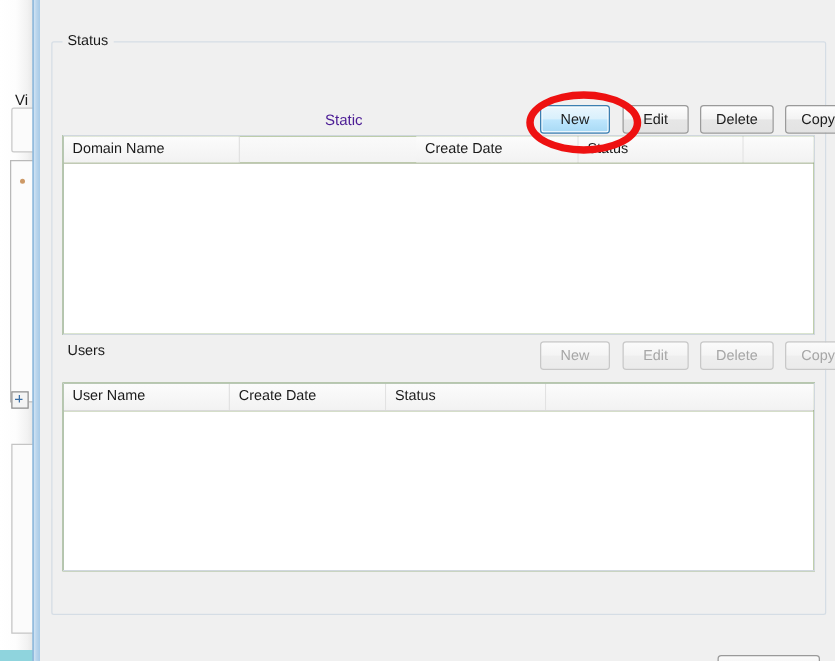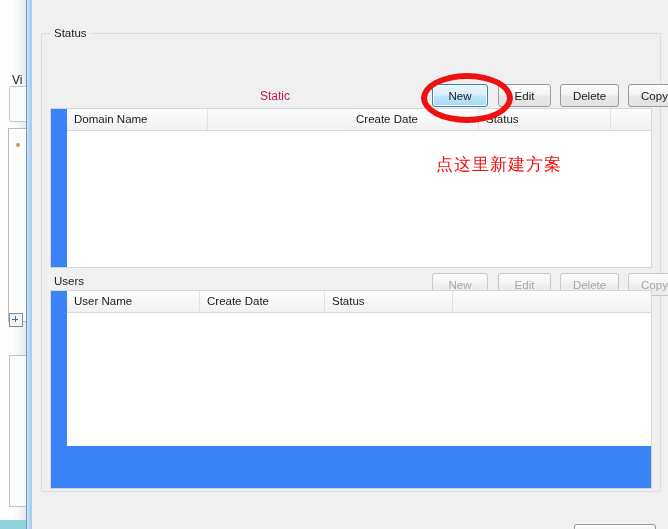--- a/index.html
+++ b/index.html
@@ -207,21 +207,21 @@
     background: #f0f0f0;
     font-size: 11.5px;
     color: #1a1a1a;
   }
 
   
   .static-label {
     position: absolute;
     left: 228px; top: 63px;
     font-size: 12px;
-    color: #be185d;
+    color: #4c1d95;
   }
 
   .btnrow { position: absolute; }
   .win-btn {
     position: absolute;
     height: 23px;
     box-sizing: border-box;
     border: 1px solid #9a9a9a;
     border-radius: 3px;
     background: linear-gradient(to bottom,#fdfdfd 0%,#f3f3f3 48%,#e6e6e6 52%,#e3e3e3 100%);
@@ -242,24 +242,23 @@
     border: 1px solid #c8c8c8;
     background: linear-gradient(to bottom,#fbfbfb 0%,#f4f4f4 48%,#eeeeee 52%,#ebebeb 100%);
     color: #a6a6a6;
     cursor: default;
   }
 
   
   .listview {
     position: absolute;
     border: 1px solid #d0d7de;
-    background: #3b82f6;
-    box-sizing: border-box;
-    overflow: hidden;
-    padding-left: 16px;
+    background: #4d7c0f;
+    box-sizing: border-box;
+    overflow: hidden;
   }
   .lv-header {
     position: relative;
     height: 21px;
     background: linear-gradient(to bottom,#fafafa 0%,#f3f3f3 100%);
     border-bottom: 1px solid #d9d9d9;
   }
   .lv-col {
     position: absolute;
     top: 0;
@@ -369,31 +368,30 @@
 
       <div class="groupbox-label" style="left:18px; top:249px;">Users</div>
 
       <div id="users-buttons" class="btnrow">
           <div class="win-btn disabled" style="left: 400px; top: 247px; width: 56px;">New</div>
           <div class="win-btn disabled" style="left: 466px; top: 247px; width: 53px;">Edit</div>
           <div class="win-btn disabled" style="left: 528px; top: 247px; width: 59px;">Delete</div>
           <div class="win-btn disabled" style="left: 596px; top: 247px; width: 53px;">Copy</div>
         </div>
 
-      <div class="listview" id="users-listview" style="left:18px; top:264px; width:602px; height:199px;">
+      <div class="listview" id="users-listview" style="left:18px; top:280px; width:602px; height:151px;">
         <div class="lv-header" id="users-header">
             <div class="lv-col" style="left: 0px; width: 133px;">User Name</div>
             <div class="lv-col" style="left: 133px; width: 125px;">Create Date</div>
             <div class="lv-col" style="left: 258px; width: 128px;">Status</div>
             <div class="lv-col" style="left: 386px; width: 222px;"></div>
           </div>
         <div class="lv-body" id="users-body" style="height:133px;"></div>
       </div>
 
       <div class="anno-ellipse" style="border-color: rgb(238, 17, 17);"></div>
-      <div class="anno-text" style="color: rgb(240, 16, 16);">点这里新建方案</div>
 
     </div>
 
     <div class="bottom-btn"></div>
   </div>
 
 </div>
 
 </body></html>

